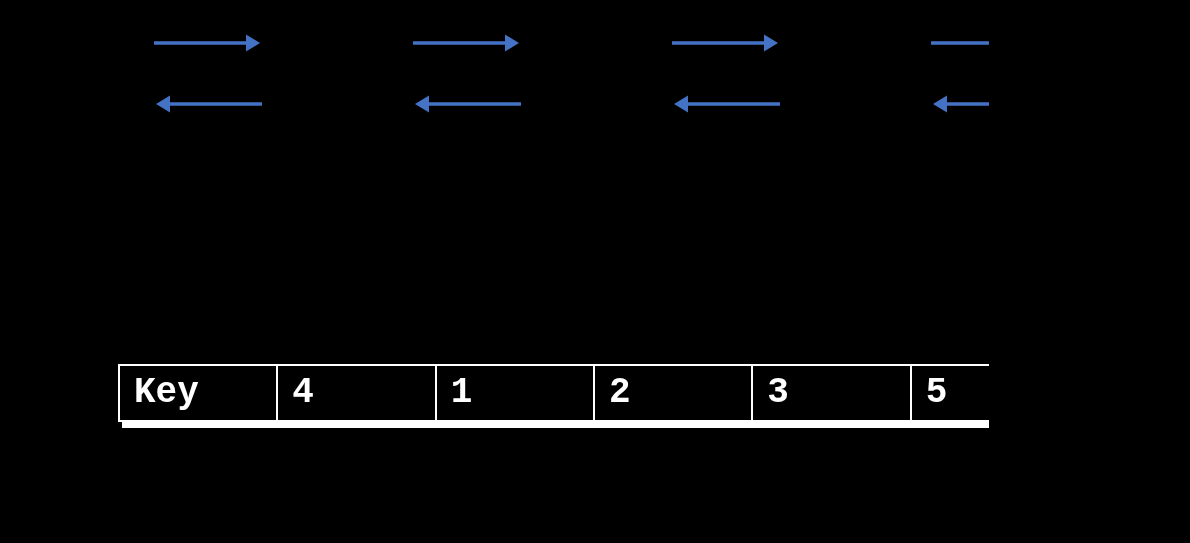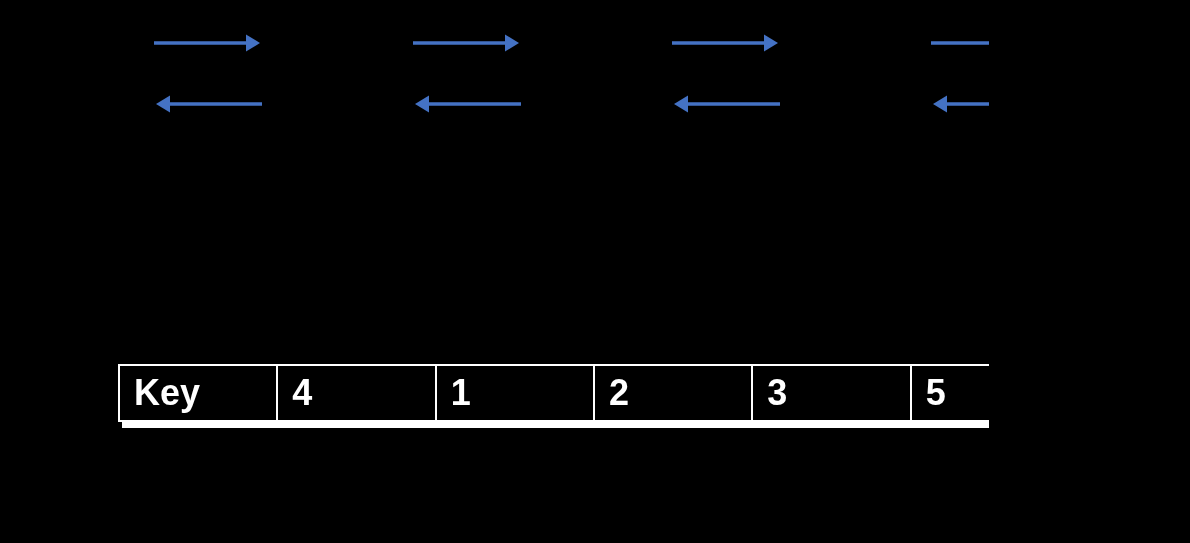--- a/index.html
+++ b/index.html
@@ -6,21 +6,21 @@
     margin: 0;
     padding: 0;
     background: #000000;
   }
   .canvas {
     position: relative;
     width: 989px;
     height: 543px;
     background: var(--canvas-bg, #000000);
     overflow: hidden;
-    font-family: Liberation Sans, sans-serif;
+    font-family: Liberation Mono, monospace;
   }
 
   
   .arrow {
     position: absolute;
     width: 106px;
     height: 20px;
     color: var(--arrow-color, #4472C4);
   }
   .arrow svg { display: block; width: 100%; height: 100%; }

